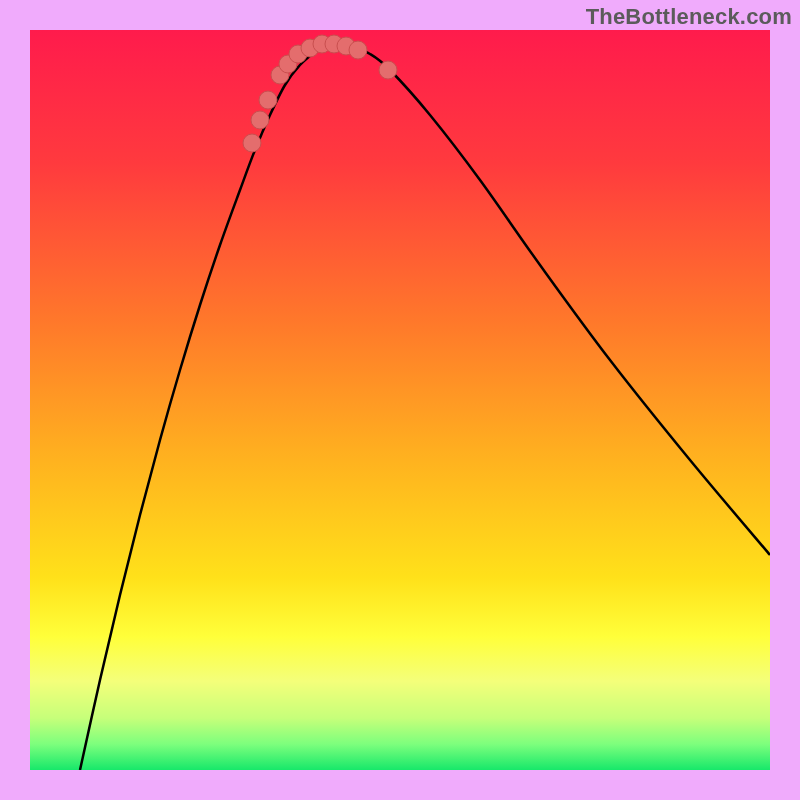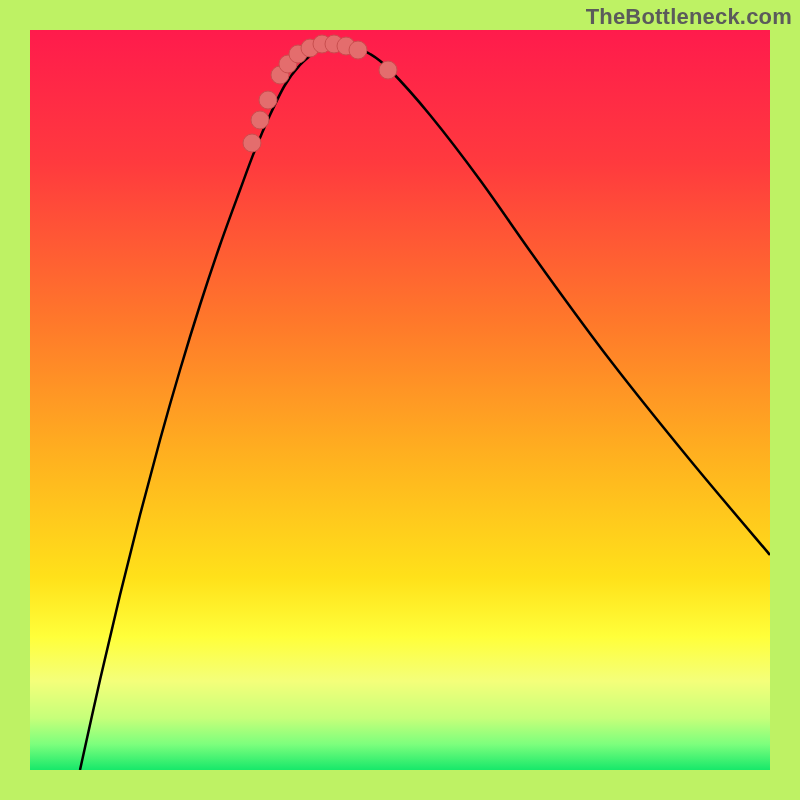--- a/index.html
+++ b/index.html
@@ -8,21 +8,21 @@
     width: 800px;
     height: 800px;
     background: #000;
     overflow: hidden;
     font-family: Arial, Helvetica, sans-serif;
   }
   .frame {
     position: absolute;
     left: 0; top: 0;
     width: 800px; height: 800px;
-    background: #bef264;
+    background: #f0abfc;
   }
   .plot {
     position: absolute;
     left: 30px;
     top: 30px;
     width: 740px;
     height: 740px;
     overflow: hidden;
   }
   .watermark {

